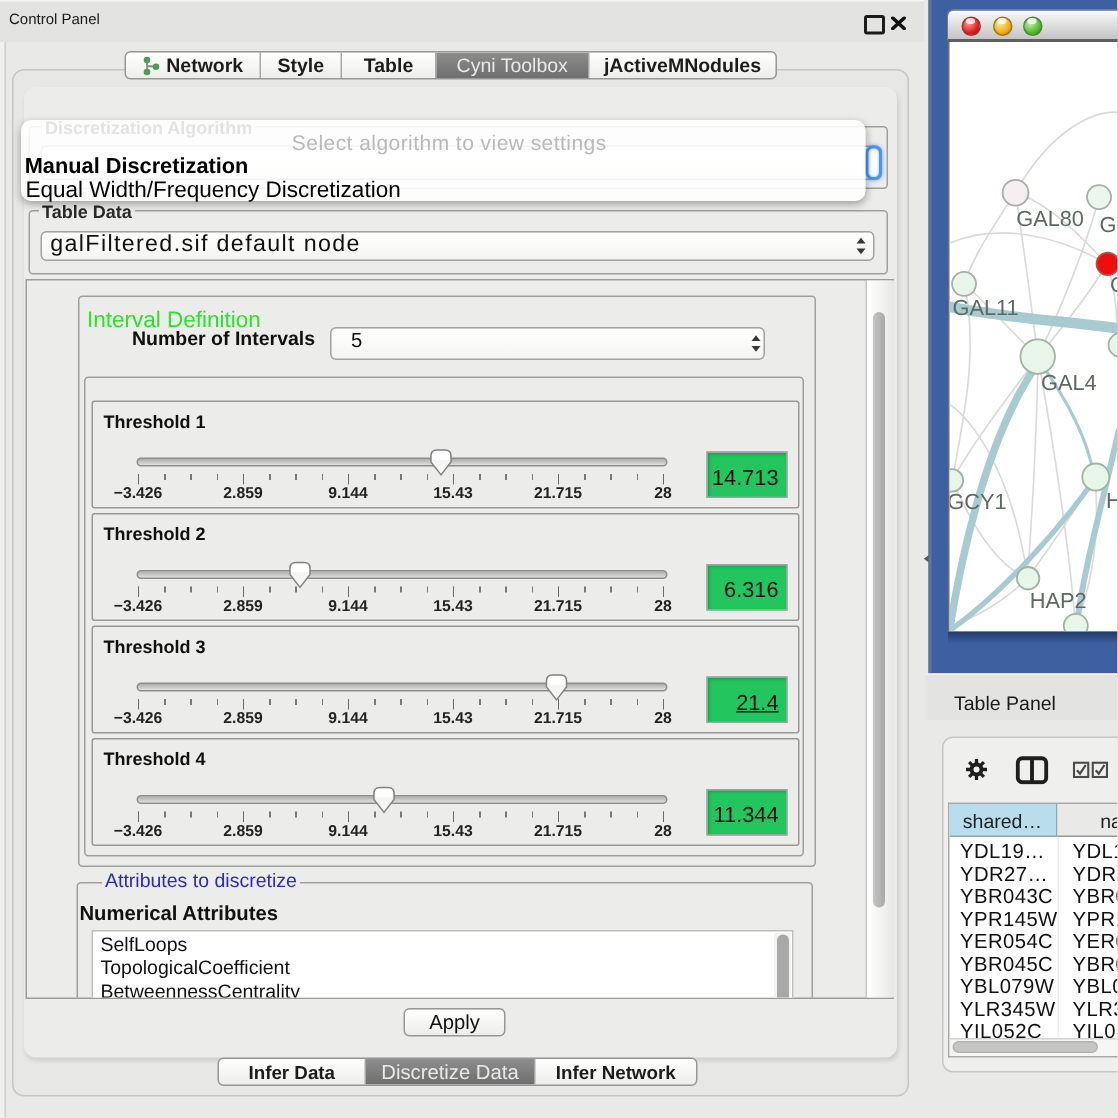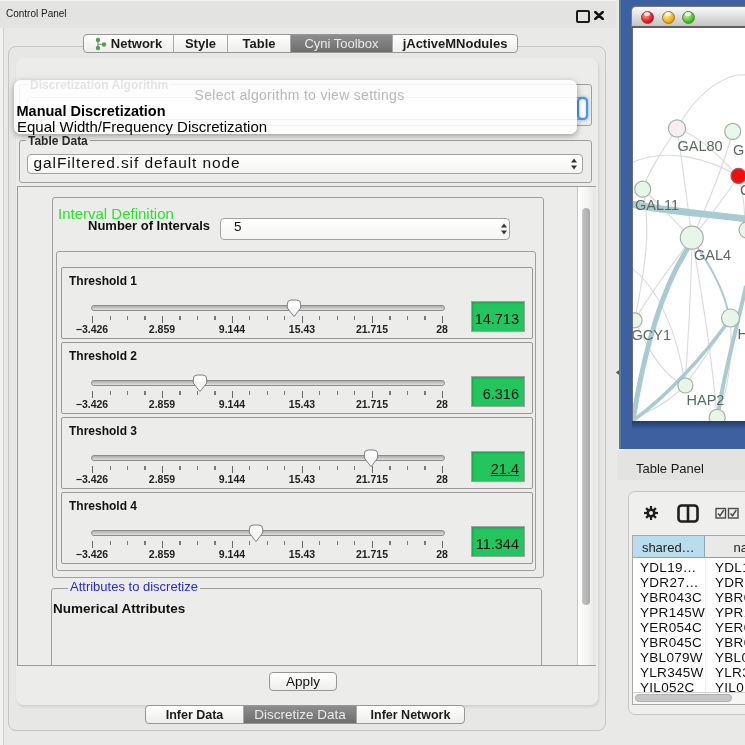--- a/index.html
+++ b/index.html
@@ -150,20 +150,25 @@
         <defs></defs>
         <path d="M1.3 10 L1.3 6 Q1.3 2 5.2 2 L10.8 2 Q14.7 2 14.7 6 L14.7 10 L8 18.6 Z" fill="#f5f5f5" stroke="#828282" stroke-width="1"></path>
         <path d="M2.3 8.5 L2.3 6 Q2.3 3 5.2 3 L10.8 3 Q13.7 3 13.7 6 L13.7 8.5 Z" fill="#ffffff"></path>
       </svg>
     <div class="vfield" style="left:409px;top:33px;">11.344</div>
   </div>
 
   <div class="grp" style="left:33px;top:401px;width:491px;height:90px;"></div>
   <div class="grplab" style="left:50px;top:392px;font-size:13px;color:#2a2ac8;">Attributes to discretize</div>
   <div class="abs" style="left:35px;top:414px;font-size:13.5px;font-weight:bold;color:#111;">Numerical Attributes</div>
+  <div class="abs" style="left:43px;top:433px;width:468px;height:60px;background:#fff;border:1px solid #bdbdbb;box-sizing:border-box;">
+    <div class="abs" style="left:5px;top:0.5px;font-size:13px;line-height:15.5px;color:#111;">SelfLoops<br>TopologicalCoefficient<br>BetweennessCentrality</div>
+    <div class="abs" style="right:1px;top:1px;width:11px;height:58px;background:#f2f2f0;"></div>
+    <div class="abs" style="right:2px;top:2px;width:8px;height:56px;background:#a8a8a8;border-radius:4px;"></div>
+  </div>
 </div>
 
 <div class="abs" style="left:577px;top:187px;width:18px;height:478px;background:linear-gradient(90deg,#ffffff,#f2f2f0 60%,#e6e6e4);border-left:1px solid #c6c6c4;"></div>
 <div class="abs" style="left:582px;top:208px;width:8px;height:397px;background:linear-gradient(90deg,#c4c4c4,#a9a9a9);border-radius:4px;"></div>
 
 <div class="abs" style="left:269px;top:672px;width:66px;height:16px;background:linear-gradient(#ffffff,#ededeb);border:1px solid #979797;border-radius:4px;text-align:center;font-size:13.5px;color:#111;padding-top:1px;box-sizing:content-box;">Apply</div>
 
 <div class="seg" style="left:145px;top:705px;width:320px;height:19px;">
   <div style="width:98px;font-size:12.5px;">Infer Data</div>
   <div class="sel" style="width:113px;font-weight:normal;font-size:13.5px;">Discretize Data</div>

